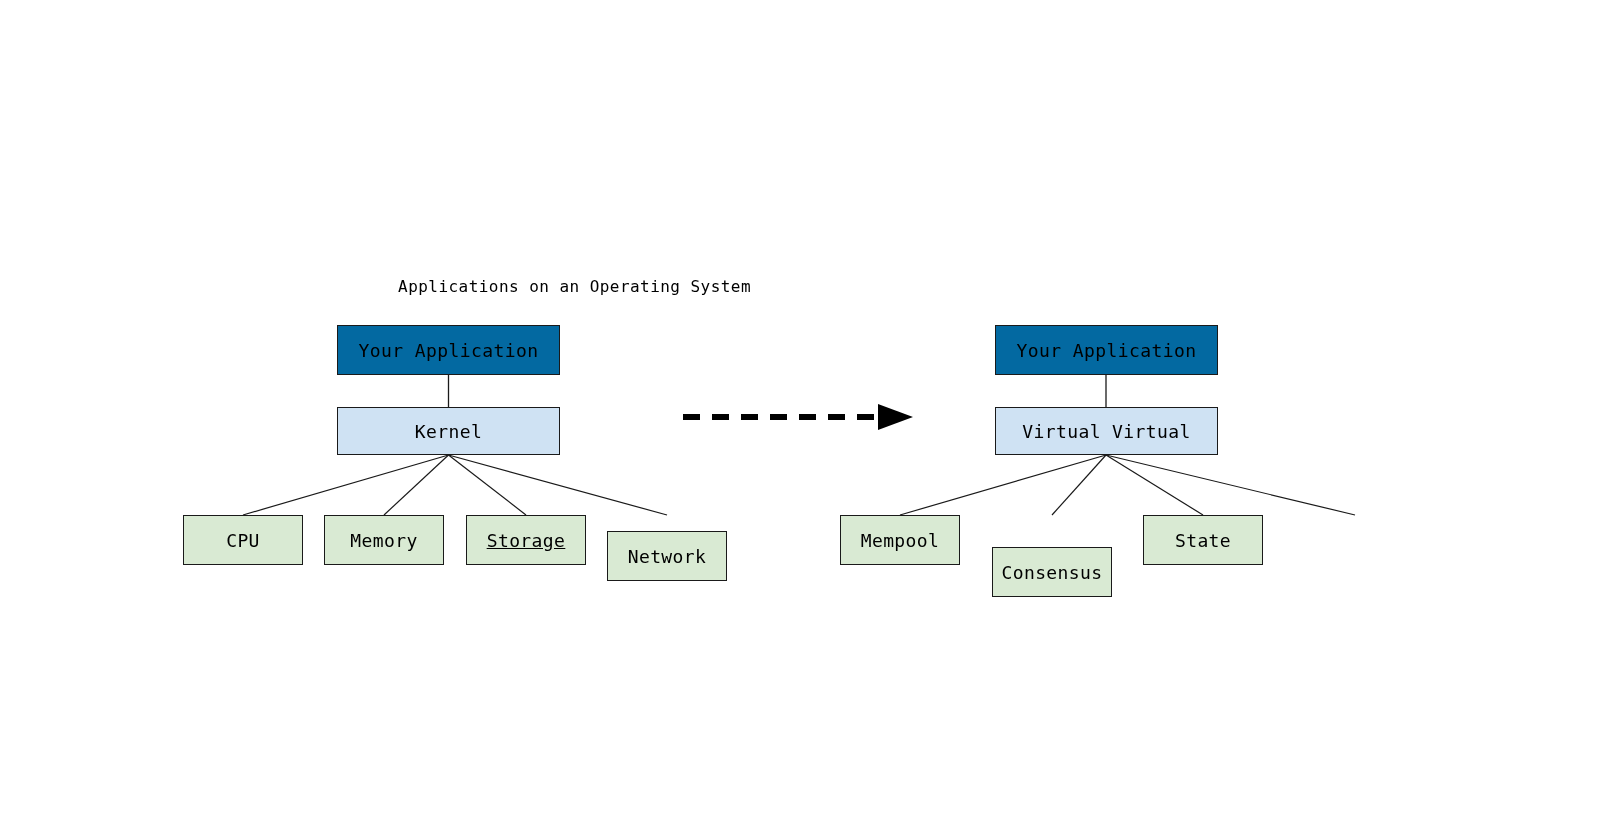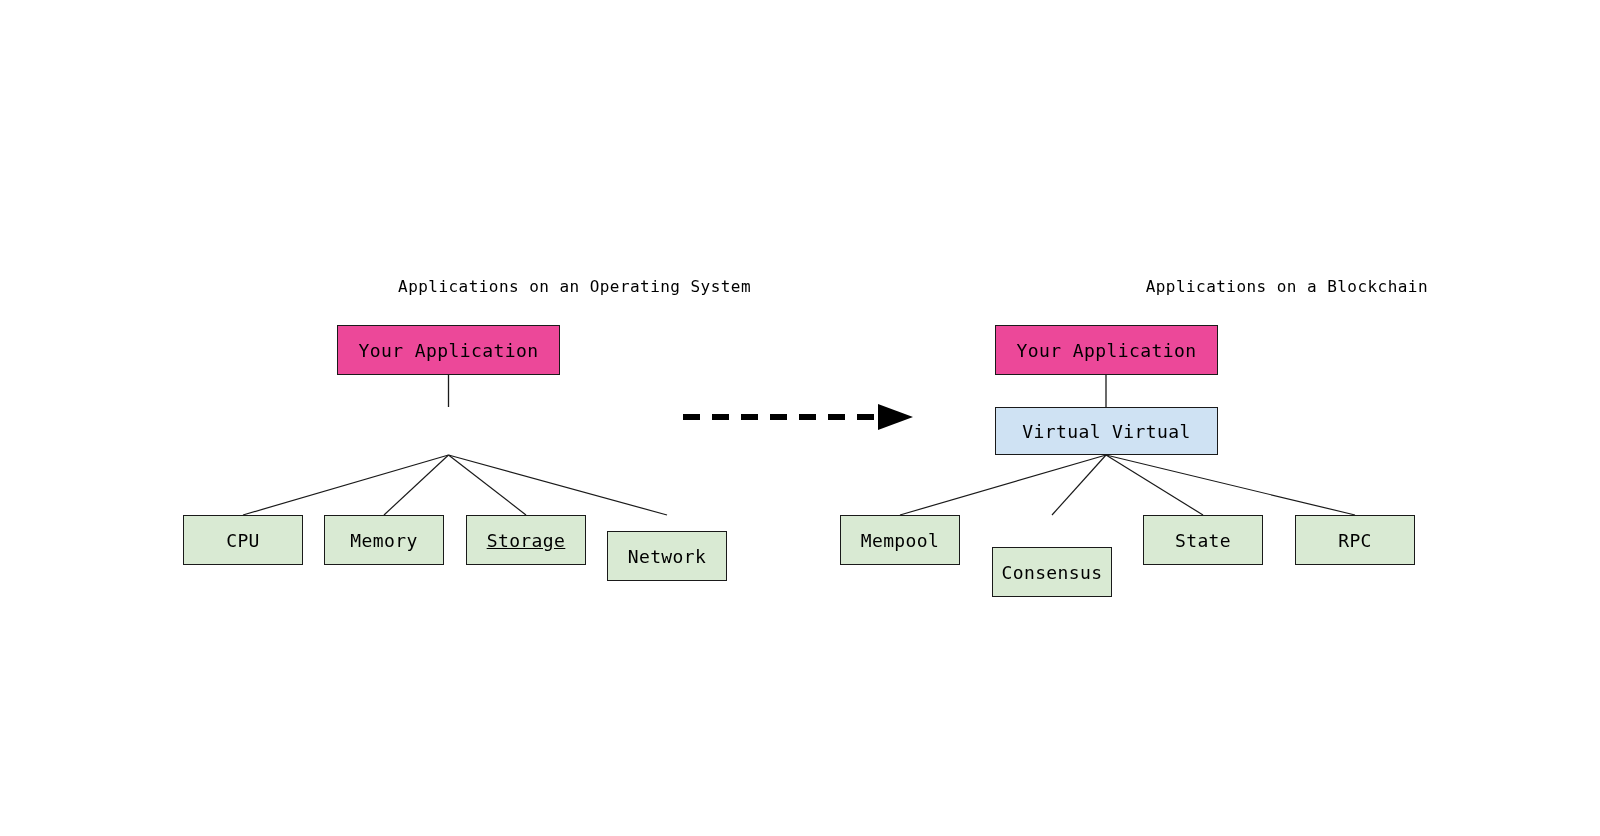--- a/index.html
+++ b/index.html
@@ -43,21 +43,21 @@
     justify-content: center;
     font-size: 18px;
     letter-spacing: 0.4px;
     white-space: nowrap;
     color: #000000;
   }
   .app-node {
     width: 223px;
     height: 50px;
     top: 325px;
-    background: #ec4899;
+    background: #0369a1;
     border: 1.5px solid #1a1a1a;
   }
   .platform-node {
     width: 223px;
     height: 48px;
     top: 407px;
     background: #cfe2f3;
     border: 1.5px solid #1a1a1a;
   }
   .component-node {
@@ -101,50 +101,49 @@
     <line x1="683" y1="417" x2="876" y2="417" stroke="#000000" stroke-width="6" stroke-dasharray="17 12"></line>
     <polygon points="878,404 913,417 878,430" fill="#000000"></polygon>
   </svg>
 
   <div class="diagram-title title-left">Applications on an Operating System</div>
 
   <div class="node app-node app-left">
     <span>Your Application</span>
   </div>
 
+  <div class="node platform-node platform-left">
+    <span>Kernel</span>
+  </div>
 
   <div class="node component-node c-cpu">
     <span>CPU</span>
   </div>
   <div class="node component-node c-memory">
     <span>Memory</span>
   </div>
   <div class="node component-node c-storage">
     <span>Storage</span>
   </div>
   <div class="node component-node c-network">
     <span>Network</span>
   </div>
 
-  <div class="diagram-title title-right">Applications on a Blockchain</div>
 
   <div class="node app-node app-right">
     <span>Your Application</span>
   </div>
 
   <div class="node platform-node platform-right">
     <span>Virtual Virtual</span>
   </div>
 
   <div class="node component-node c-mempool">
     <span>Mempool</span>
   </div>
   <div class="node component-node c-consensus">
     <span>Consensus</span>
   </div>
   <div class="node component-node c-state">
     <span>State</span>
   </div>
-  <div class="node component-node c-rpc">
-    <span>RPC</span>
-  </div>
 
 </div>
 
 </body></html>

